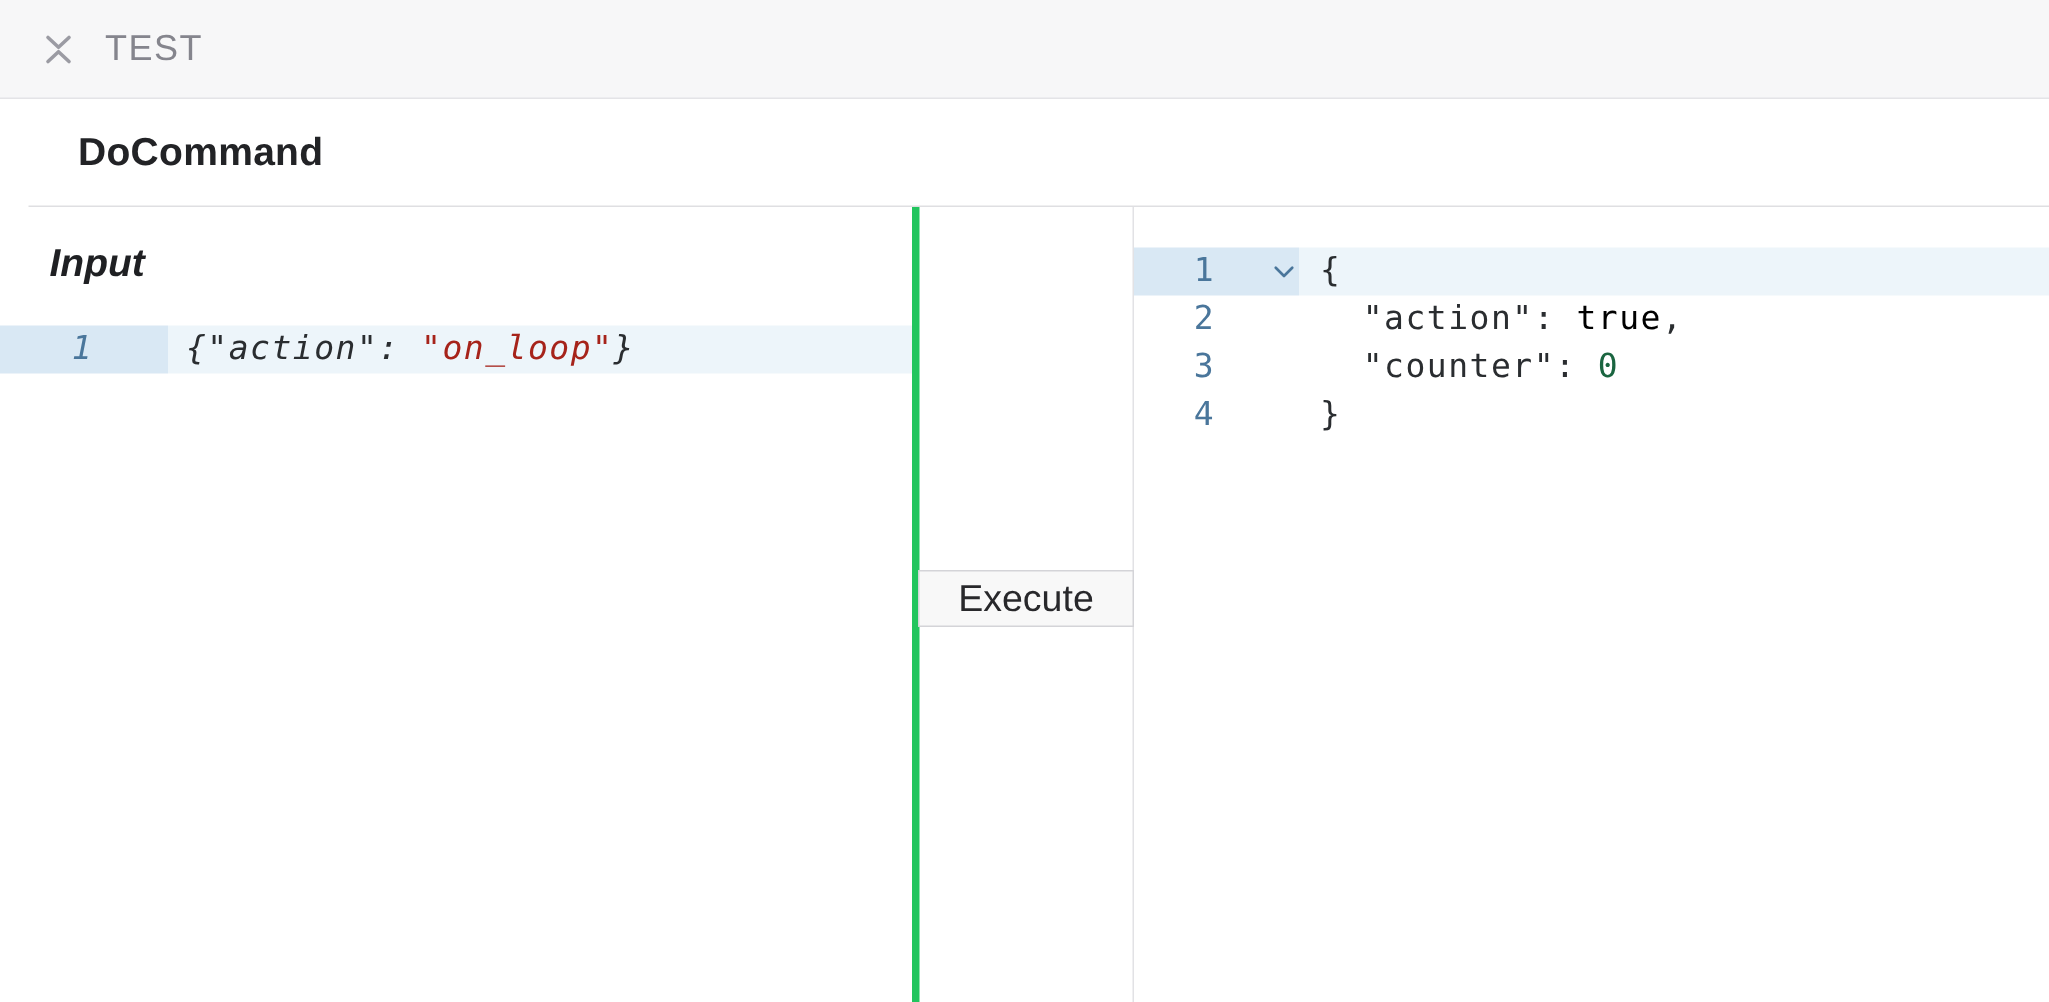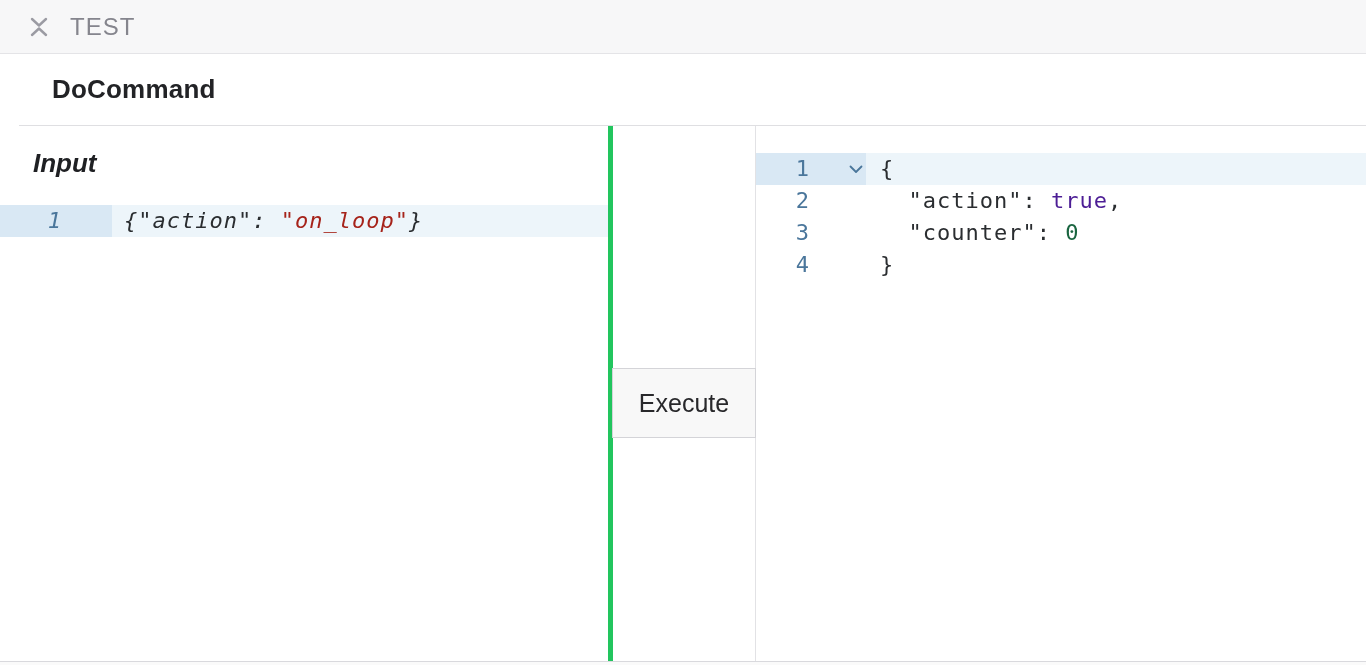--- a/index.html
+++ b/index.html
@@ -6,21 +6,21 @@
   html, body { margin: 0; padding: 0; }
   body {
     width: 1366px; height: 668px; overflow: hidden;
     background: #ffffff;
     font-family: "Liberation Sans", sans-serif;
     -webkit-font-smoothing: antialiased;
   }
 
   
   .topbar {
-    height: 54px; background: #f7f7f8;
+    height: 66px; background: #f7f7f8;
     border-bottom: 1px solid #e4e4e7;
     display: flex; align-items: center; padding-left: 26px;
   }
   .collapse-btn {
     width: 26px; height: 30px; padding: 0;
     background: none; border: none; cursor: pointer;
     display: flex; align-items: center; justify-content: center;
   }
   .test-label {
     margin-left: 18px;
@@ -71,26 +71,26 @@
   .input  .fold   { flex: 1; }
   .input  .code   { padding-left: 12px; }
 
   .output .gutter { width: 110px; }
   .output .num    { width: 54px; text-align: right; }
   .output .fold   { flex: 1; justify-content: flex-end; padding-right: 3px; }
   .output .code   { padding-left: 14px; }
 
   .tok-plain  { color: #2a2d30; }
   .tok-string { color: #a6231a; }
-  .tok-atom   { color: #4c1d95; }
+  .tok-atom   { color: #000000; }
   .tok-number { color: #1a6540; }
 
   
   .execute-btn {
-    position: absolute; top: 242px; left: -1px; right: -1px; height: 70px;
+    position: absolute; top: 242px; left: -1px; right: -1px; height: 38px;
     background: #f8f8f8; border: 1px solid #d4d4d8;
     font-family: "Liberation Sans", sans-serif;
     font-size: 25px; color: #28282b; cursor: pointer;
     z-index: 2;
   }
 
   
   .bottom-border { height: 1px; background: #d9d9dd; }
   .bottom-strip  { height: 3px; background: #fafafa; }
 </style>

